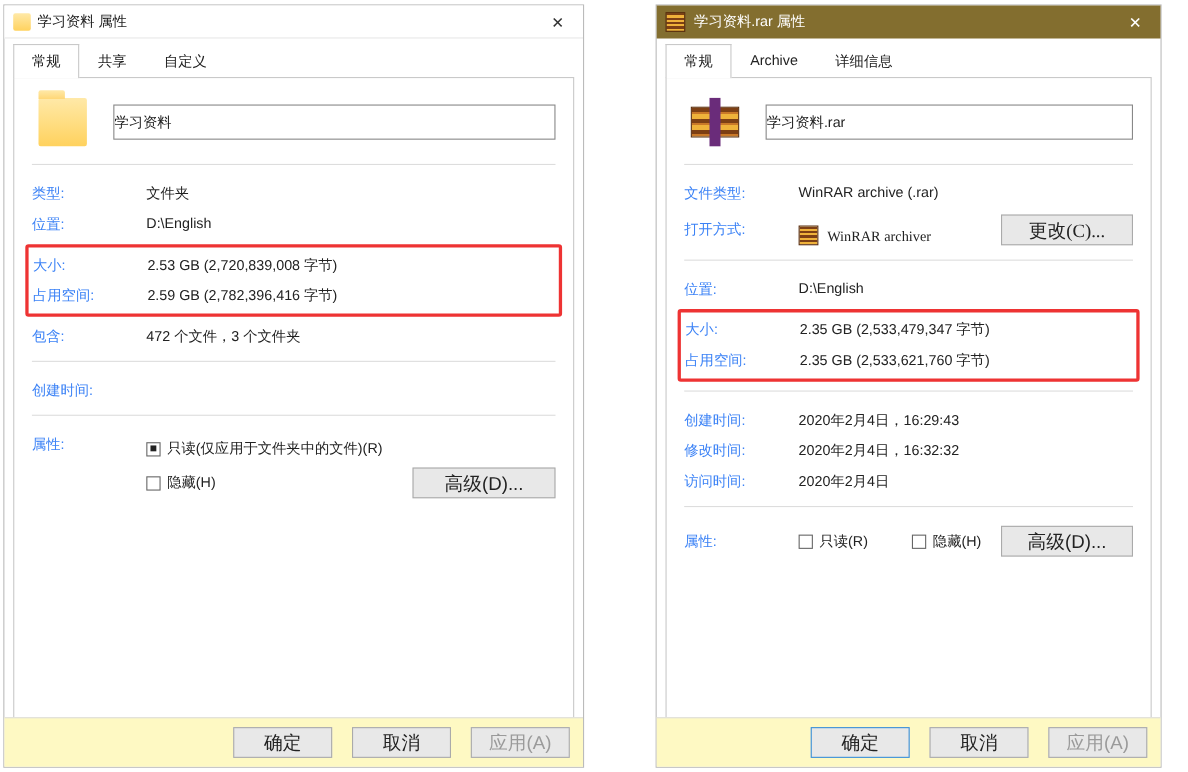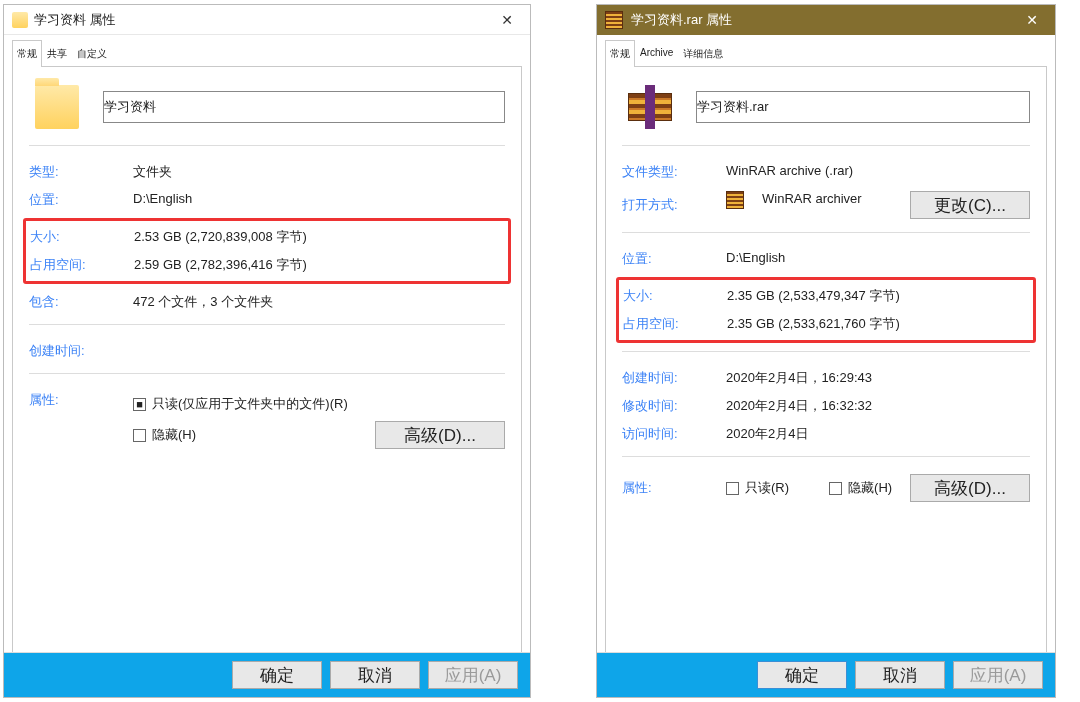--- a/index.html
+++ b/index.html
@@ -31,26 +31,26 @@
     display: flex; align-items: center; justify-content: center;
     font-size: 14px;
   }
   .titlebar.light .close { color: #333; }
   .titlebar.dark .close { color: #fff; }
   .tabs {
     display: flex;
     margin: 4px 8px 0 8px;
   }
   .tab {
-    padding: 6px 4px;
+    padding: 6px 16px;
     border: 1px solid transparent;
     border-bottom: none;
     position: relative;
     top: 1px;
-    font-size: 10px;
+    font-size: 13px;
   }
   .tab.active {
     border-color: #c9c9c9;
     background: #fff;
     z-index: 2;
   }
   .page {
     margin: 0 8px 8px 8px;
     border: 1px solid #c9c9c9;
     padding: 14px 16px 14px 16px;
@@ -93,22 +93,22 @@
   .btn{
     min-width:90px; height:28px; border:1px solid #aaa;
     background:#e8e8e8; display:inline-flex; align-items:center; justify-content:center;
     padding:0 12px; font-size:17px;
   }
   .btn.primary{ border-color:#3a8fd6;}
   .btn.disabled{ color:#9a9a9a;}
   .footer{
     position:absolute; left:0; right:0; bottom:0;
     border-top:1px solid #ddd;
-    padding:8px 12px; display:flex; justify-content:flex-end; gap:8px;
-    background:#0ea5e9;
+    padding:8px 12px; display:flex; justify-content:flex-end; gap:18px;
+    background:#fef9c3;
   }
   .tinyicon{
     width:18px; height:18px;
     display:inline-block; margin-right:8px;
     background: repeating-linear-gradient(#7d3f14 0 2px,#efb23a 2px 4px);
     border:1px solid #5a2e0e;
   }
   .tbicon{ width:16px; height:16px; margin-right:6px; }
   .tbicon.folder{ background:linear-gradient(#ffe9a8,#ffd25e); border-radius:2px;}
   .rowset-right{ display:flex; align-items:center; gap:40px;}
@@ -220,21 +220,21 @@
           <span>学习资料.rar</span>
         </div>
     </div>
     <hr class="sep">
     <div class="row">
         <div class="lbl">文件类型:</div>
         <div class="val">WinRAR archive (.rar)</div>
       </div>
     <div class="row" style="align-items:center;">
       <div class="lbl">打开方式:</div>
-      <div class="val" style="display:flex;align-items:flex-start;gap:10px;">
+      <div class="val" style="display:flex;align-items:flex-end;font-family:Liberation Serif, serif;">
         <span class="tinyicon"></span>
         <span>WinRAR archiver</span>
         <span style="flex:1"></span>
         <span class="btn" style="min-width:120px">
             <span>更改(C)...</span>
           </span>
       </div>
     </div>
     <hr class="sep">
     <div class="row">

